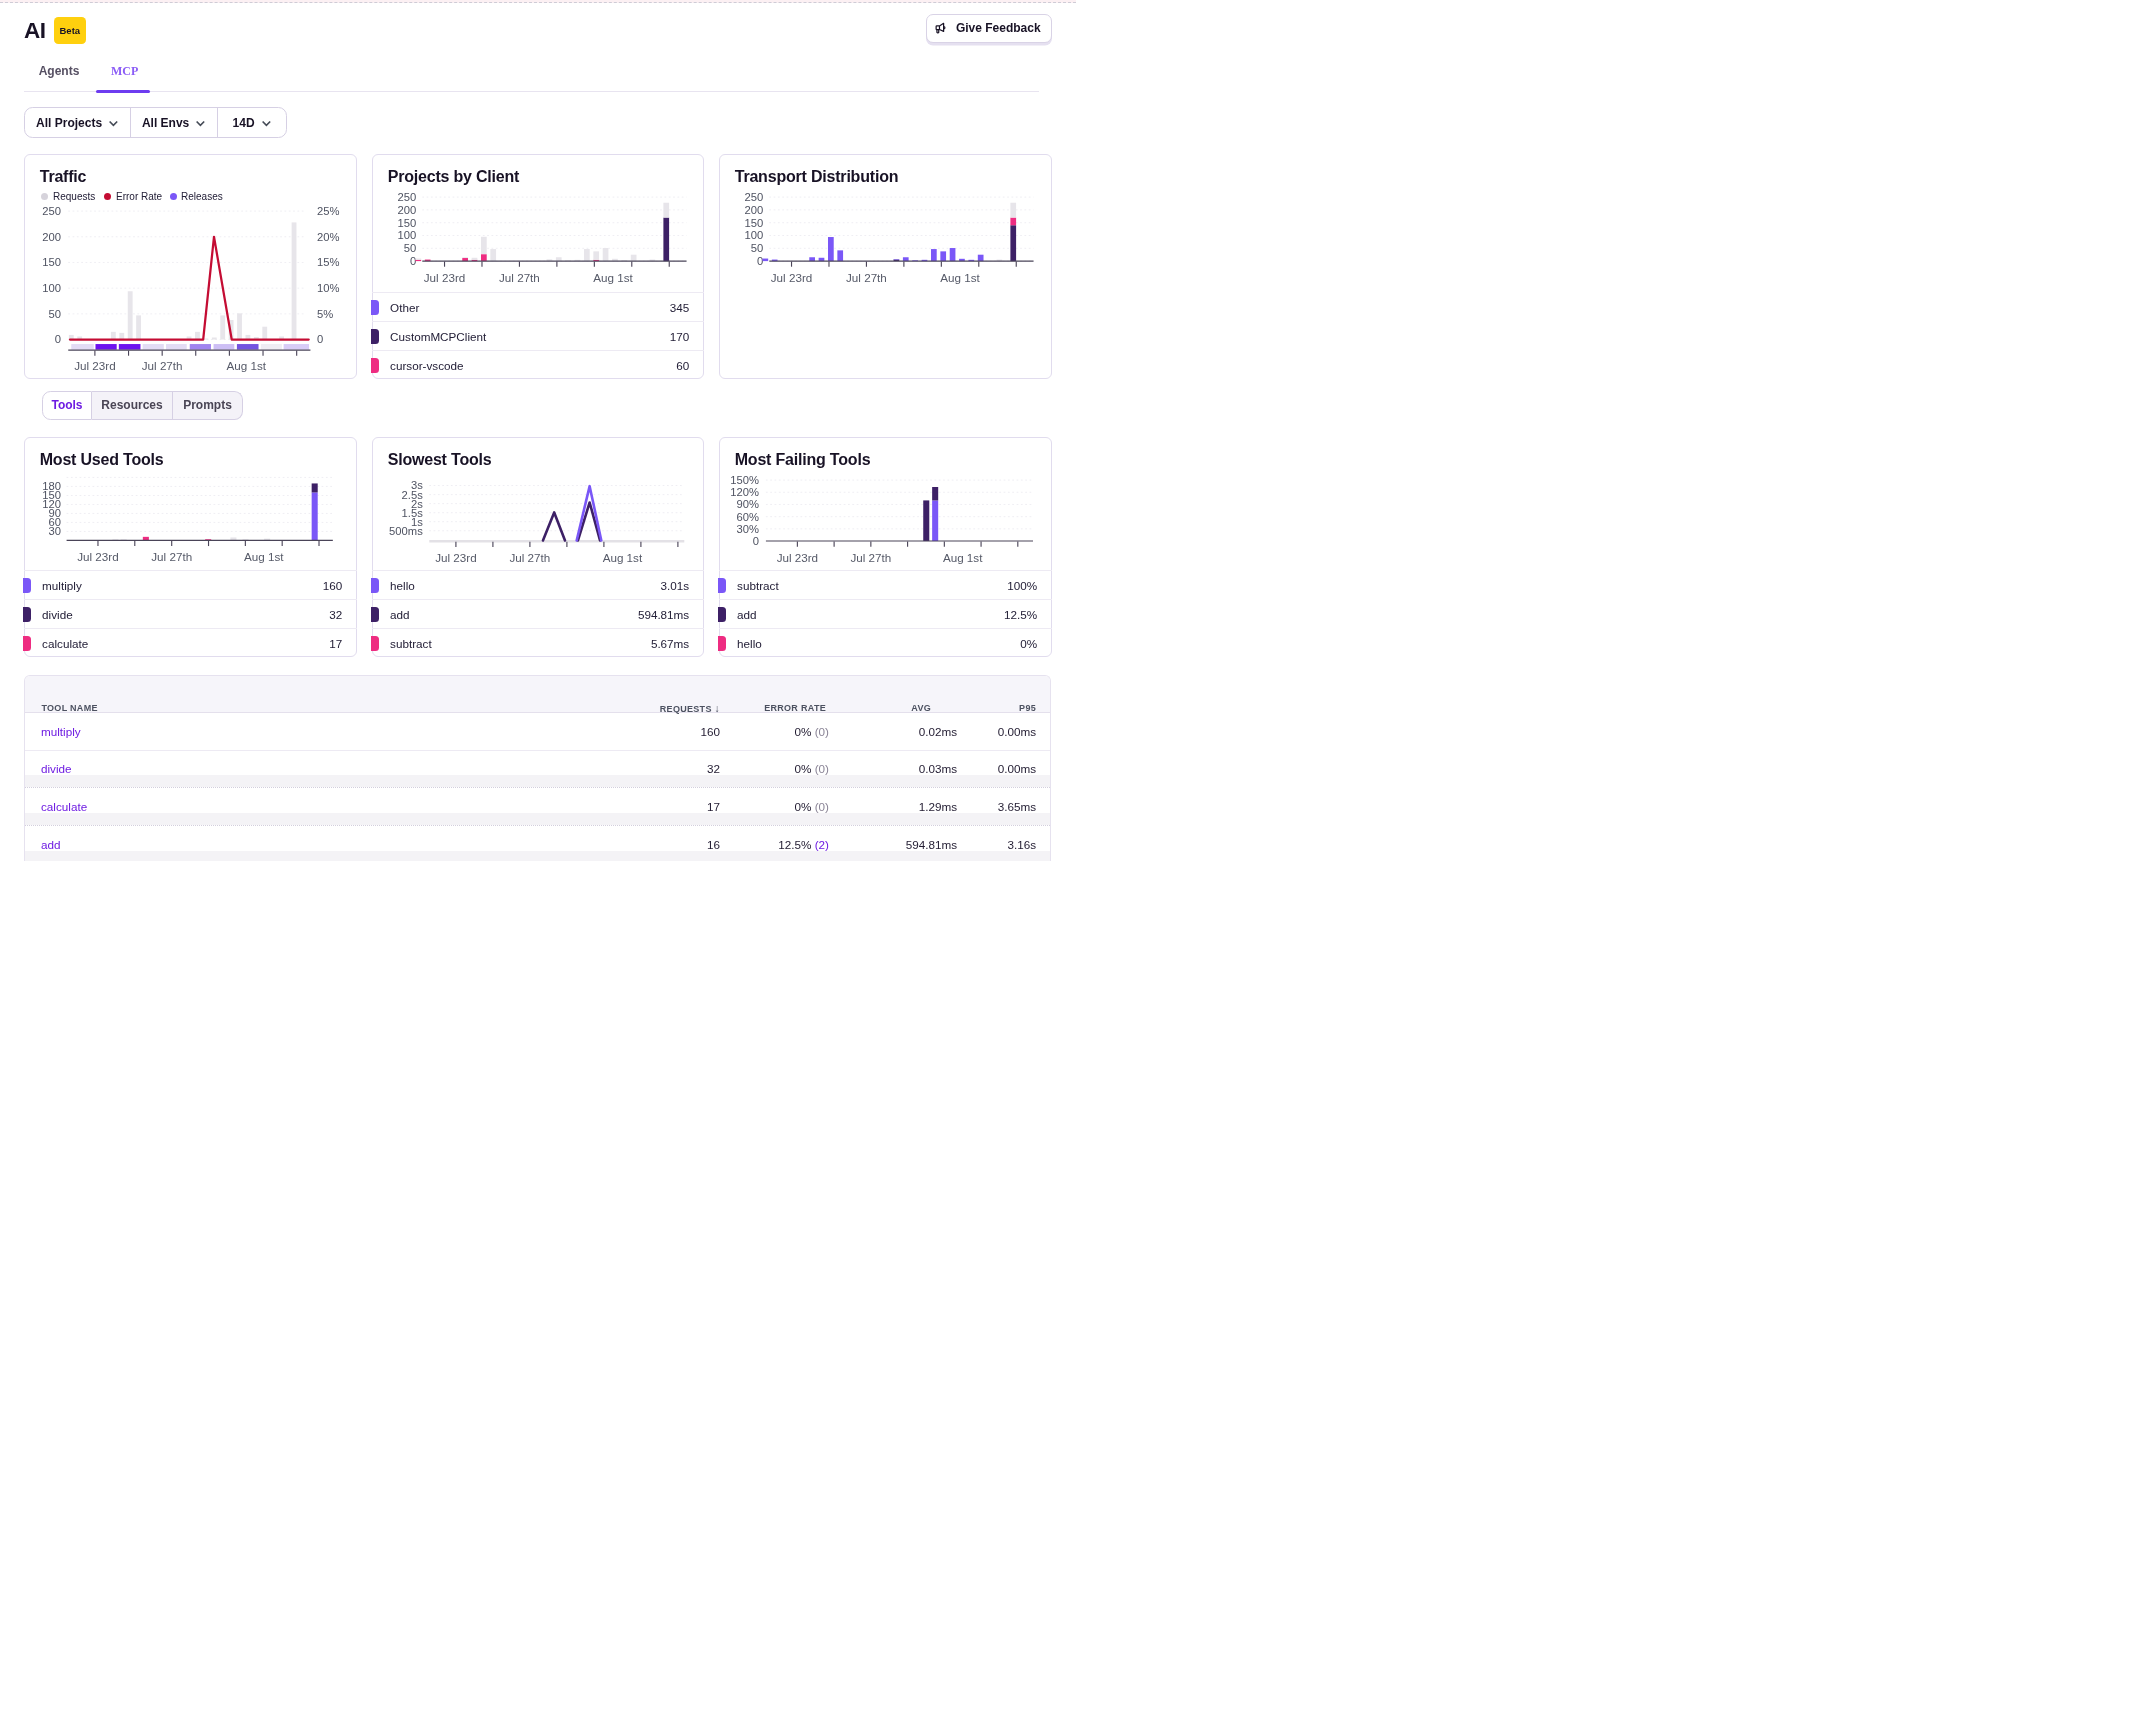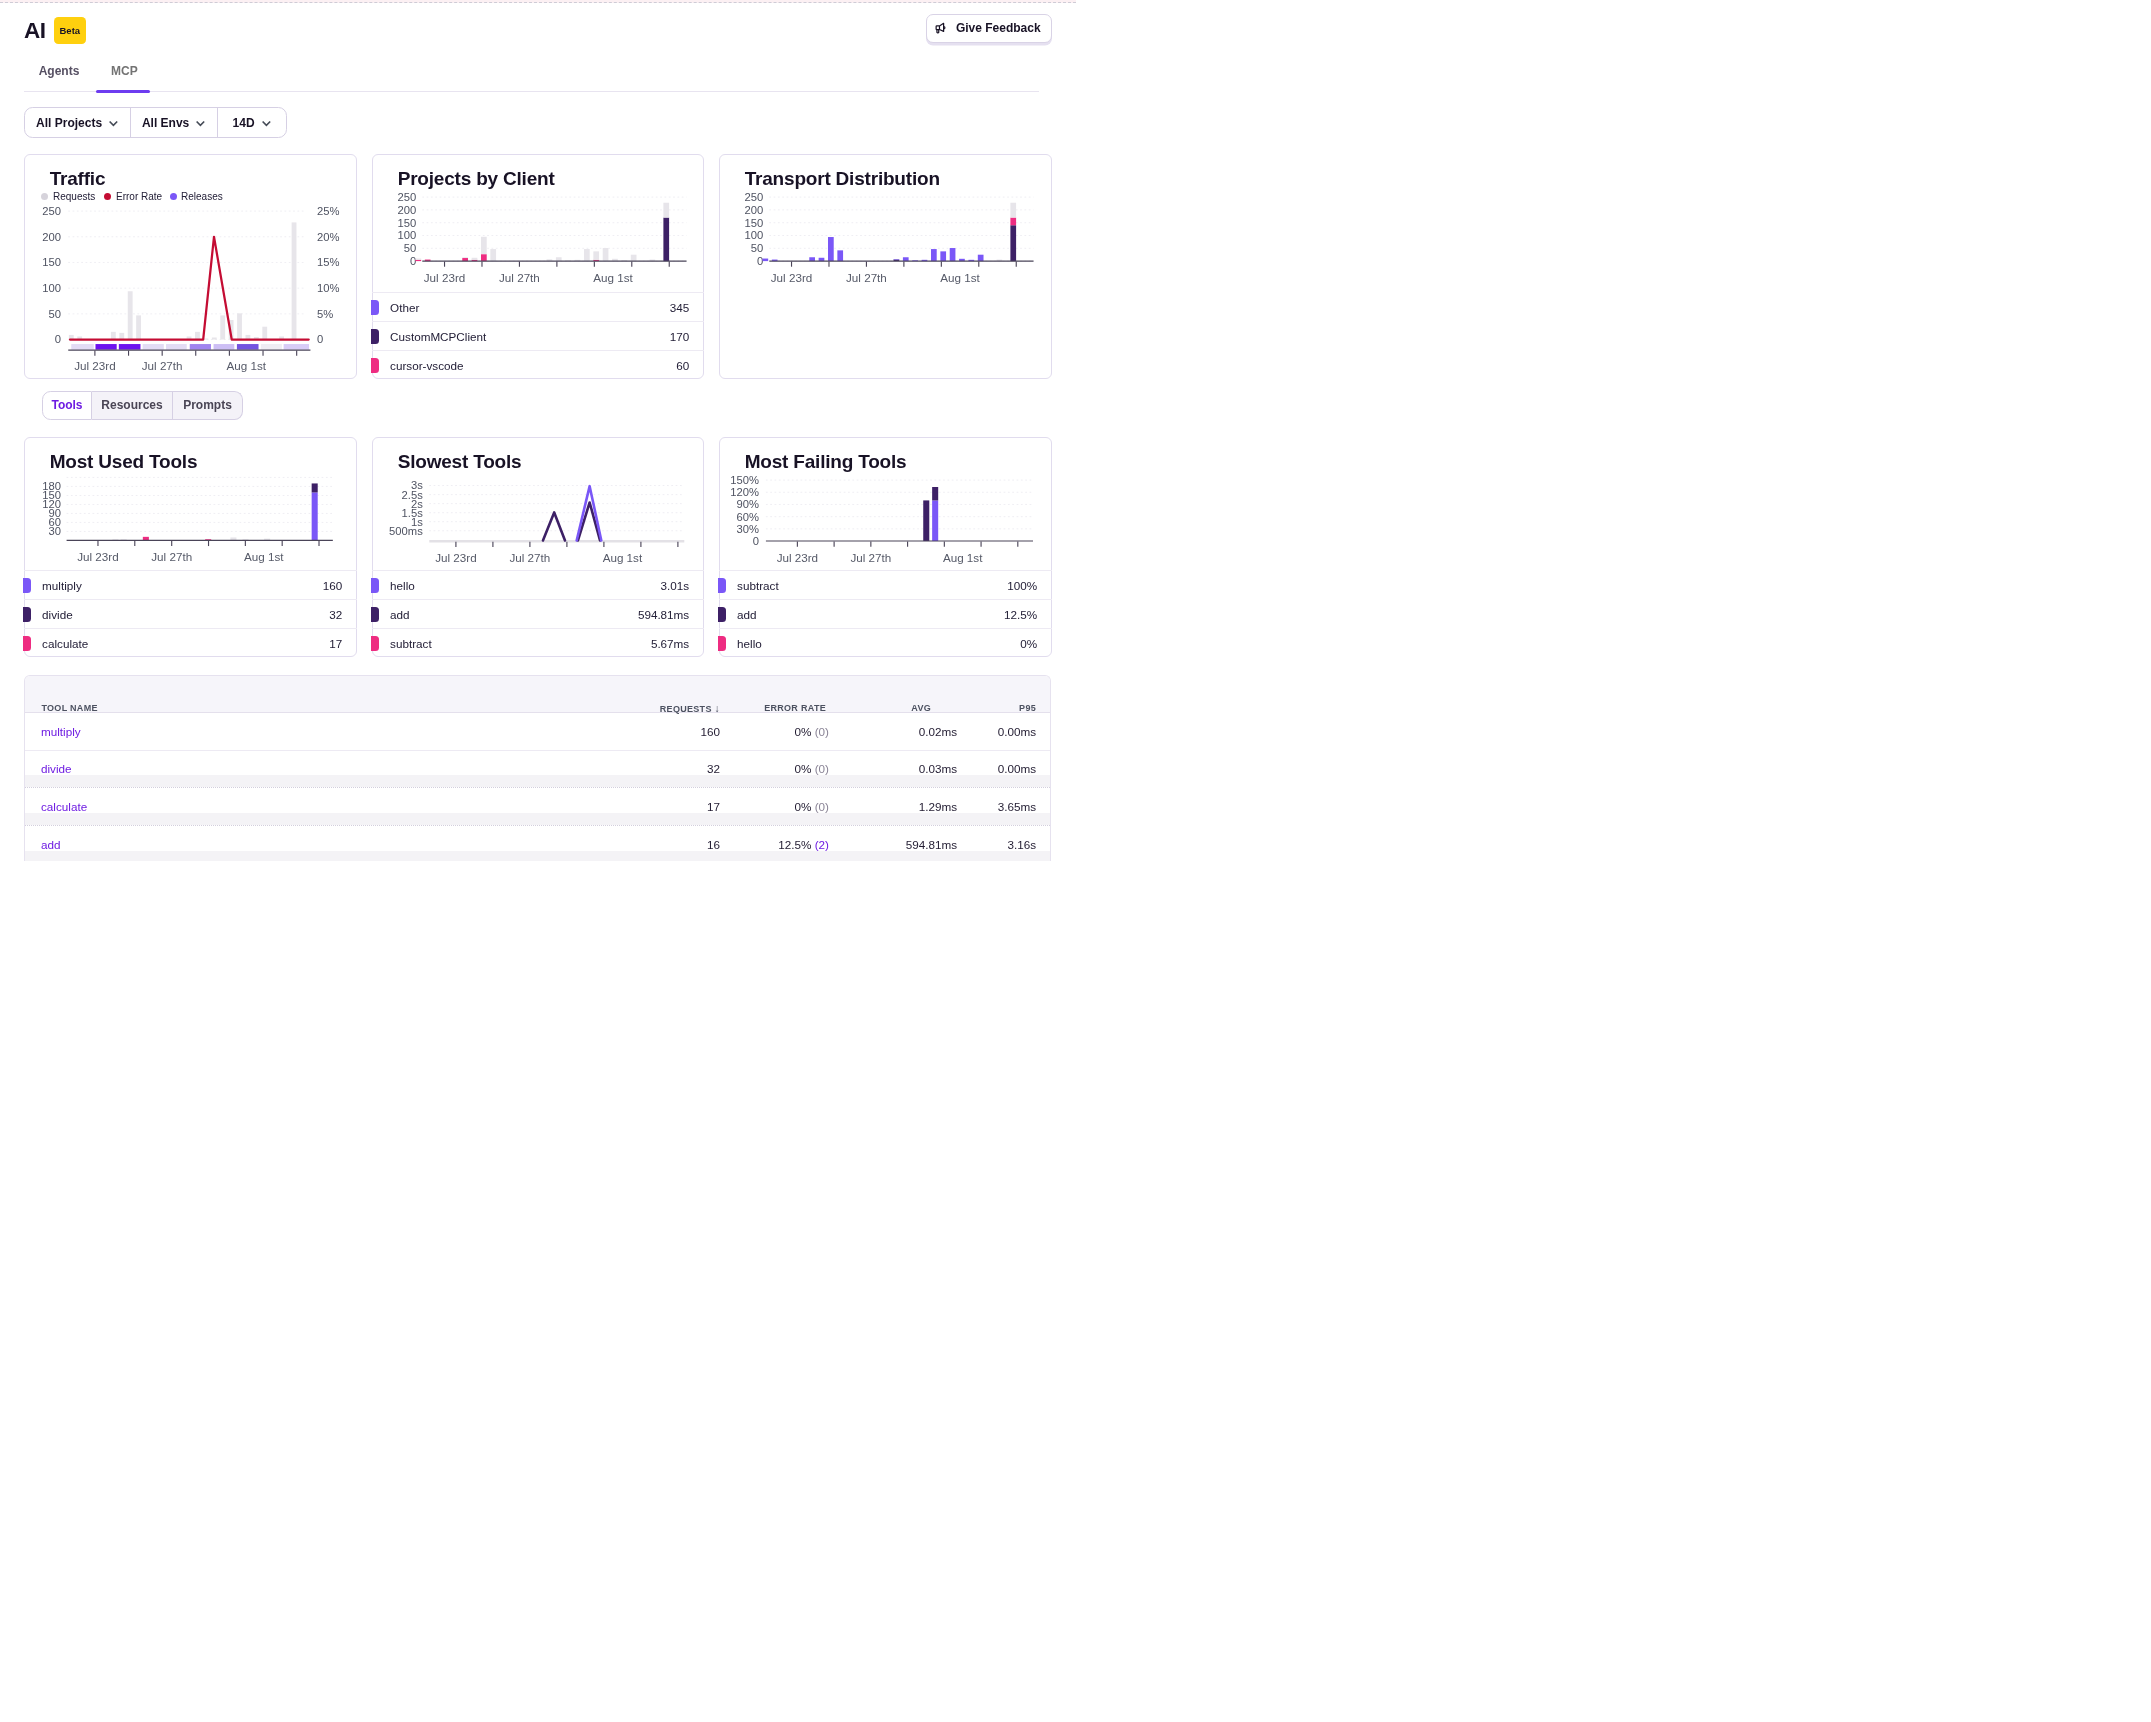--- a/index.html
+++ b/index.html
@@ -9,37 +9,37 @@
 .hdr { position:absolute; left:24px; right:24px; top:14px; height:28.5px; }
 .ai { font-size:22.5px; font-weight:800; color:#181225; letter-spacing:-0.4px; position:relative; top:4.3px; }
 .beta { display:inline-block; background:#ffd00e; color:#181225; font-size:9.5px; font-weight:700;
   border-radius:4.3px; padding:8px 6px; margin-left:7.8px; position:relative; top:0px; }
 .fbtn { position:absolute; right:0; top:0; height:28.5px; display:flex; align-items:center;
   padding:0 10.4px 0 8.6px; border:0.9px solid #d9d3e6; border-radius:7px; background:#fff;
   font-size:12px; font-weight:700; color:#181225; box-shadow:0 2.6px 0 #e5e0f0; }
 .tabs { position:absolute; left:24px; right:37px; top:54px; height:38px; border-bottom:0.9px solid #e8e4f0; }
 .tab { position:absolute; top:9.5px; font-size:12px; font-weight:600; color:#565063; }
 .tab:first-child { left:14.7px; }
-.tab.active { left:87px; color:#737373; }
+.tab.active { left:87px; color:#8b5cf6;font-family:Liberation Serif, serif; }
 .underline { position:absolute; left:72px; bottom:-1.7px; width:54px; height:2.6px; background:#6d3cf0; border-radius:1.7px; }
 .filters { position:absolute; left:24px; top:107px; right:24px; height:31px; }
 .segctl { position:absolute; left:0; top:0; height:31px; display:flex; border:0.9px solid #d6d0e4;
   border-radius:8.6px; background:#fff; }
 .seg { display:flex; align-items:center; justify-content:center; font-size:12px; font-weight:700;
   color:#181225; border-right:0.9px solid #d6d0e4; }
 .search { position:absolute; left:281px; right:0; top:0; height:31px; display:flex; align-items:center;
   background:#f7f6fb; border:0.9px solid #dad5e6; border-radius:8.6px;
   font-size:12px; color:#7f7991; }
 .toolstabs { position:absolute; left:26px; top:391px; height:28.5px; display:flex;padding-left:16px; }
 .tseg { height:28.5px; display:flex; align-items:center; justify-content:center; font-size:12px; font-weight:700;
   color:#4a4555; background:#f4f2f8; border:0.9px solid #d6d0e4; border-left:none; }
 .tseg.tactive { background:#fff; color:#6e1be2; border-left:0.9px solid #d6d0e4; border-radius:8.6px 0 0 8.6px; }
 .card { position:absolute; background:#fff; border:0.9px solid #e1dcee; border-radius:6px; }
-.ctitle { position:absolute; left:14.7px; top:13px; font-size:19px; font-weight:700; color:#181225;
-  letter-spacing:-0.2px;margin-left:10px; }
+.ctitle { position:absolute; left:14.7px; top:13px; font-size:16px; font-weight:700; color:#181225;
+  letter-spacing:-0.2px; }
 .tleg { position:absolute; left:0; top:35px; height:14px; width:100%;
   font-size:10px; color:#242038; }
 .dot { position:absolute; top:3px; width:7px; height:7px; border-radius:50%; }
 .tl { position:absolute; top:0.9px; }
 .legend { position:absolute; left:-0.9px; right:-0.9px; bottom:-0.9px; }
 .lrow { position:relative; height:29px; border-top:0.9px solid #edeaf3; }
 .sw { position:absolute; left:-0.9px; top:7.4px; width:7.4px; height:14.3px; border-radius:0 3.5px 3.5px 0; }
 .lname { position:absolute; left:18px; top:8.6px; font-size:11.7px; color:#242038; }
 .lval { position:absolute; right:14.7px; top:8.6px; font-size:11.7px; color:#242038; }
 .table { position:absolute; left:24px; top:675px; width:1027px; height:186px; border:0.9px solid #e6e2ef;

